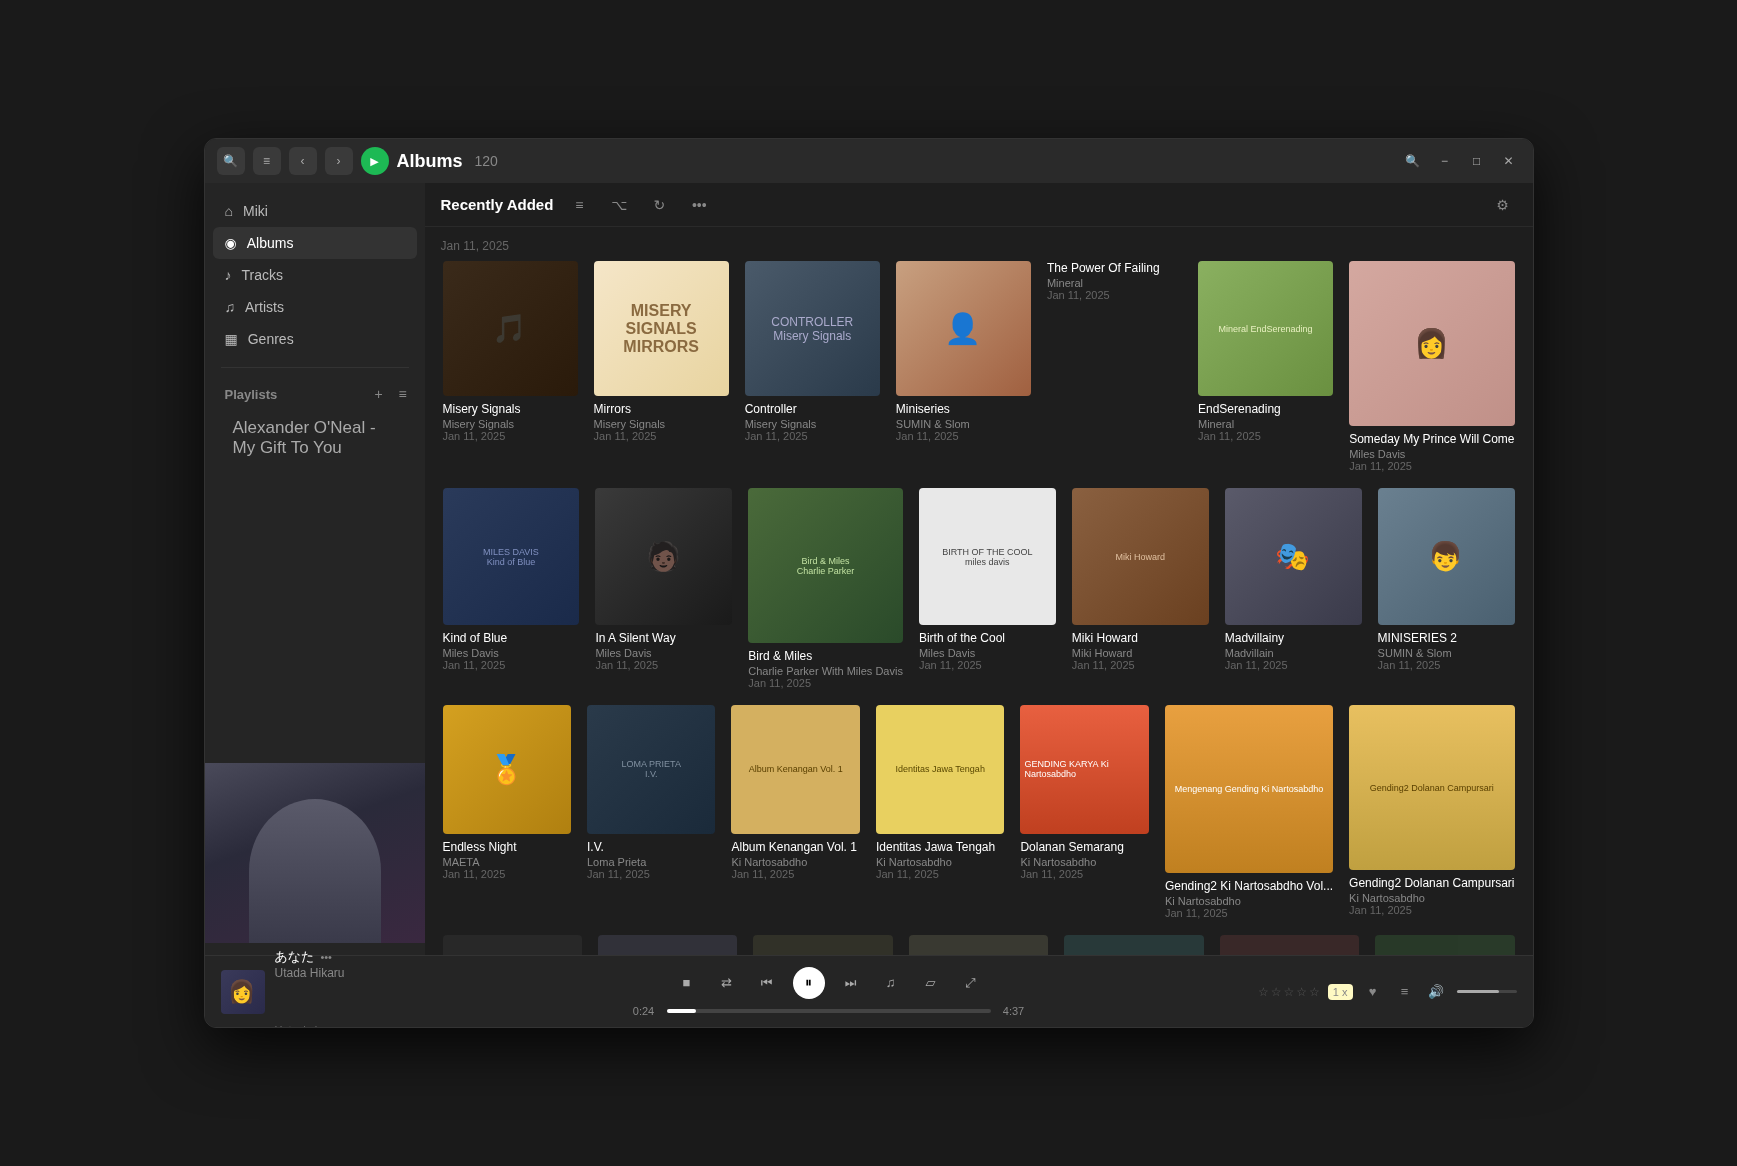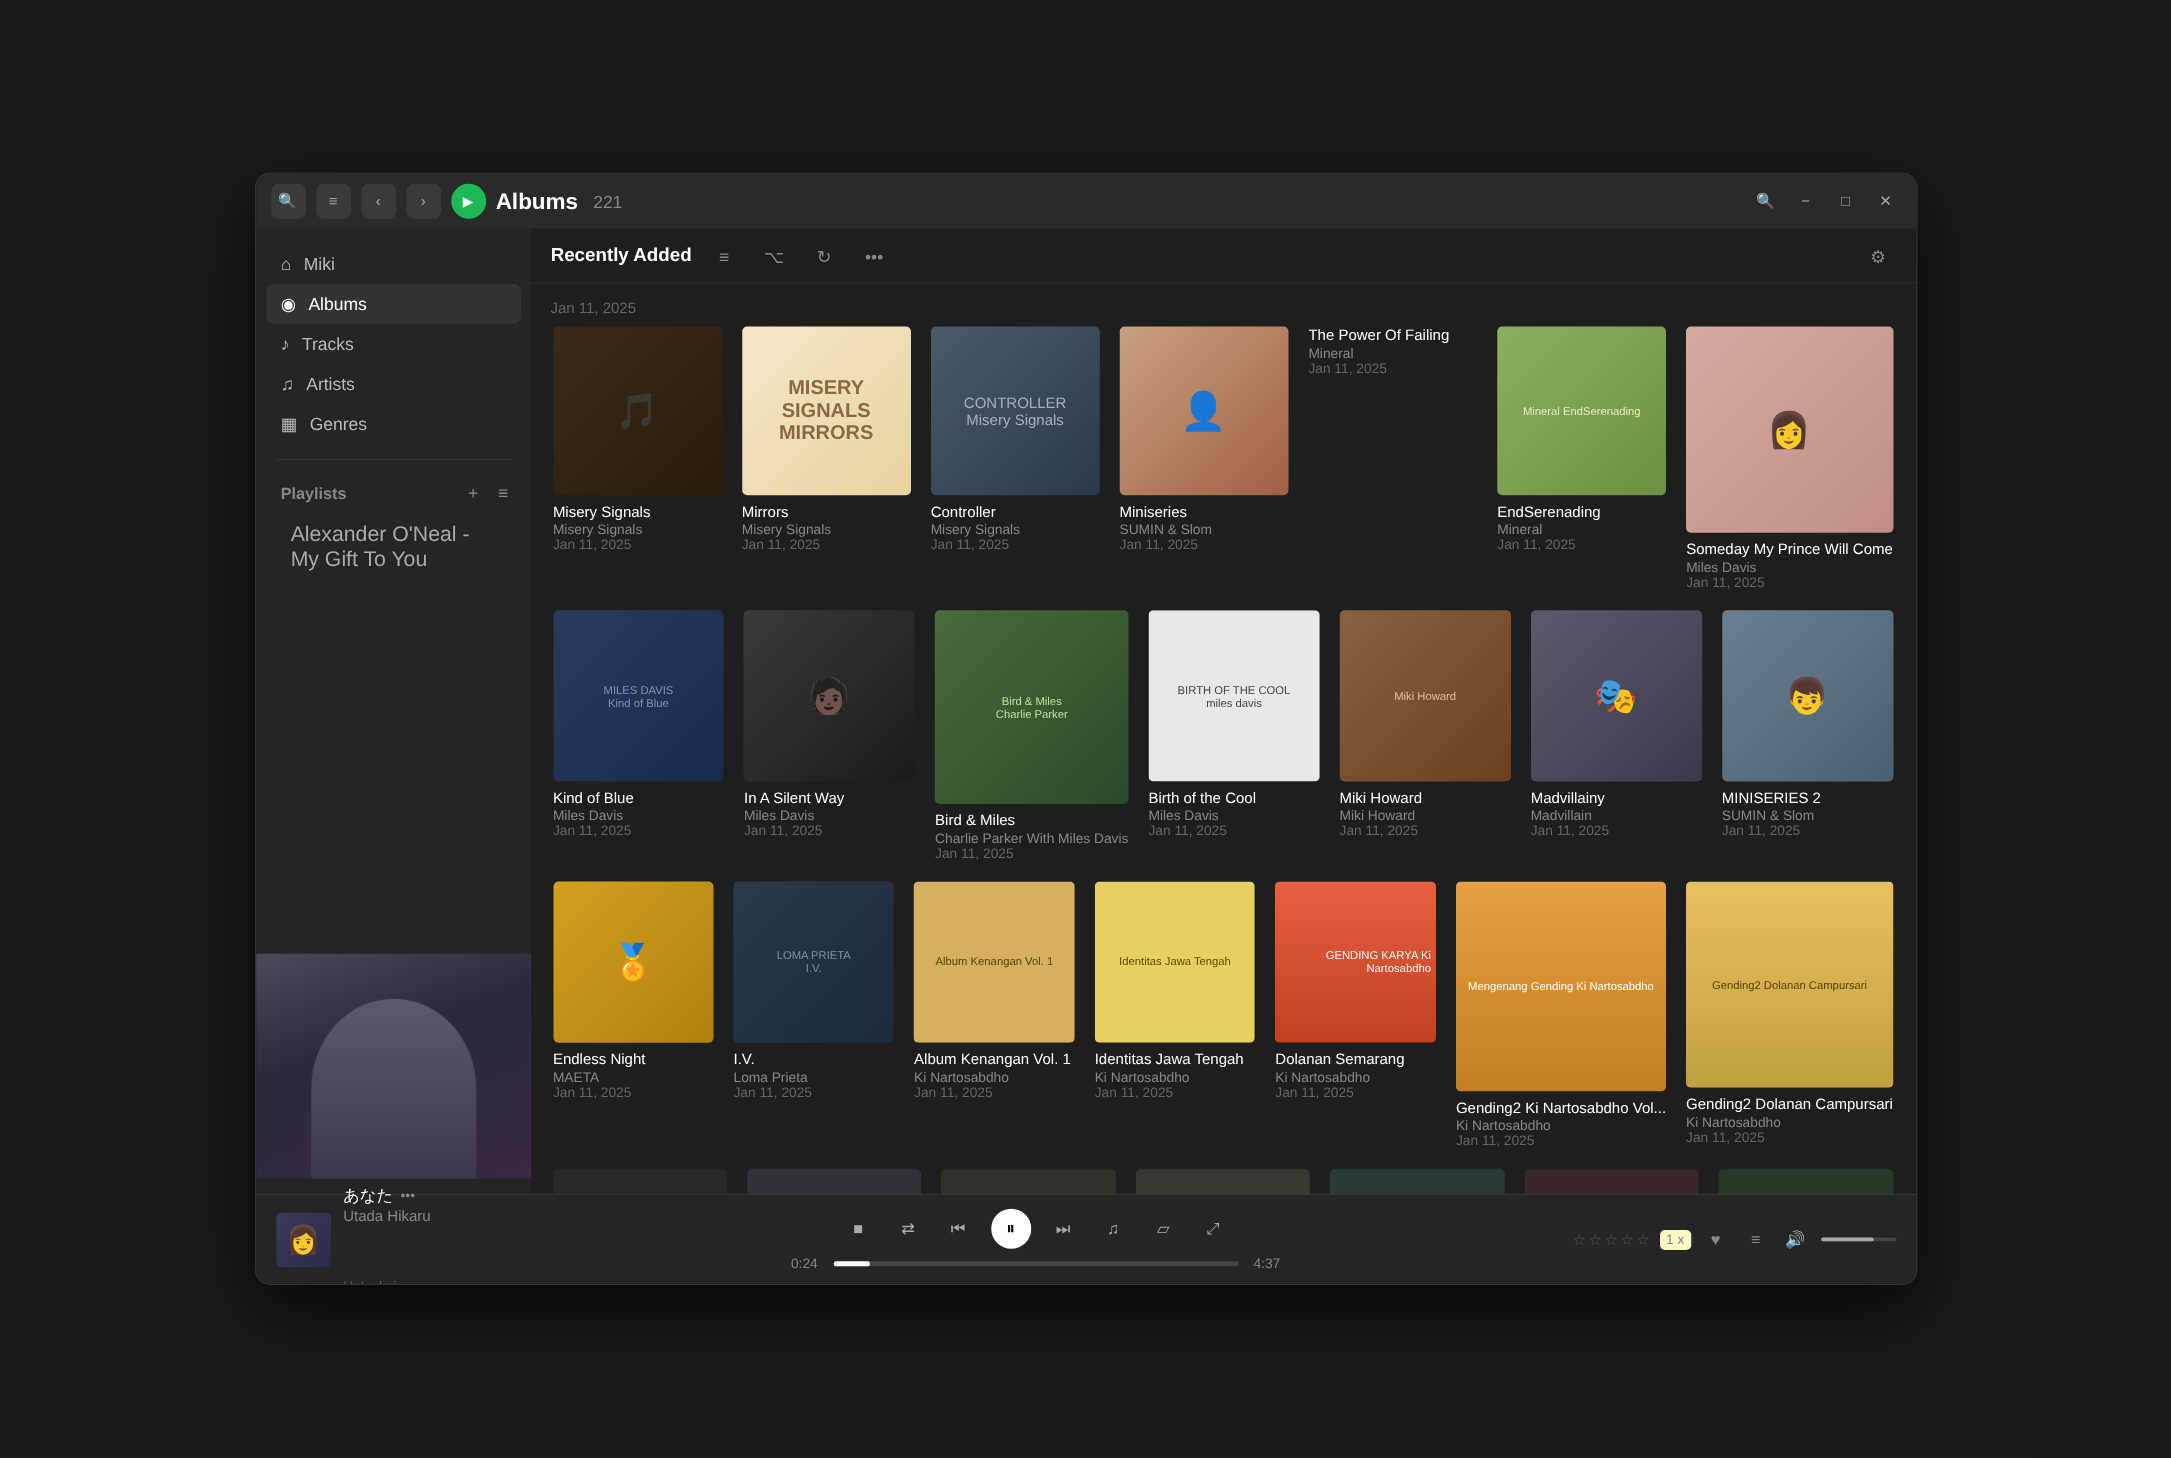--- a/index.html
+++ b/index.html
@@ -457,21 +457,21 @@
       <div class="tb-btn">
         <span>‹</span>
       </div>
       <div class="tb-btn">
         <span>›</span>
       </div>
       <div class="play-btn-title">
         <span>▶</span>
       </div>
       <span class="title-text">Albums</span>
-      <span class="album-count">221</span>
+      <span class="album-count">120</span>
     </div>
     <div class="title-bar-spacer"></div>
     <div class="title-bar-right">
       <div class="wm-btn">🔍</div>
       <div class="wm-btn">−</div>
       <div class="wm-btn">□</div>
       <div class="wm-btn">✕</div>
     </div>
   </div>
 
@@ -691,21 +691,21 @@
           <div class="album-card">
             <div class="album-art art-identitas">
               <div class="face-art" style="font-size:9px;color:#5a4800;text-align:center;padding:4px;background:#e8d060;width:100%;height:100%;">Identitas Jawa Tengah</div>
             </div>
             <div class="album-name">Identitas Jawa Tengah</div>
             <div class="album-artist">Ki Nartosabdho</div>
             <div class="album-date">Jan 11, 2025</div>
           </div>
           <div class="album-card">
             <div class="album-art art-goyang">
-              <div class="face-art" style="font-size:9px;color:#fff;text-align:right;padding:4px;background:linear-gradient(#e86040,#c04020);width:100%;height:100%;">GENDING KARYA Ki Nartosabdho</div>
+              <div class="face-art" style="font-size:9px;color:#fff;text-align:left;padding:4px;background:linear-gradient(#e86040,#c04020);width:100%;height:100%;">GENDING KARYA Ki Nartosabdho</div>
             </div>
             <div class="album-name">Dolanan Semarang</div>
             <div class="album-artist">Ki Nartosabdho</div>
             <div class="album-date">Jan 11, 2025</div>
           </div>
           <div class="album-card">
             <div class="album-art art-gending">
               <div class="face-art" style="font-size:9px;color:#fff;text-align:center;padding:4px;background:linear-gradient(#e8a040,#c08020);width:100%;height:100%;">Mengenang Gending Ki Nartosabdho</div>
             </div>
             <div class="album-name">Gending2 Ki Nartosabdho Vol...</div>

